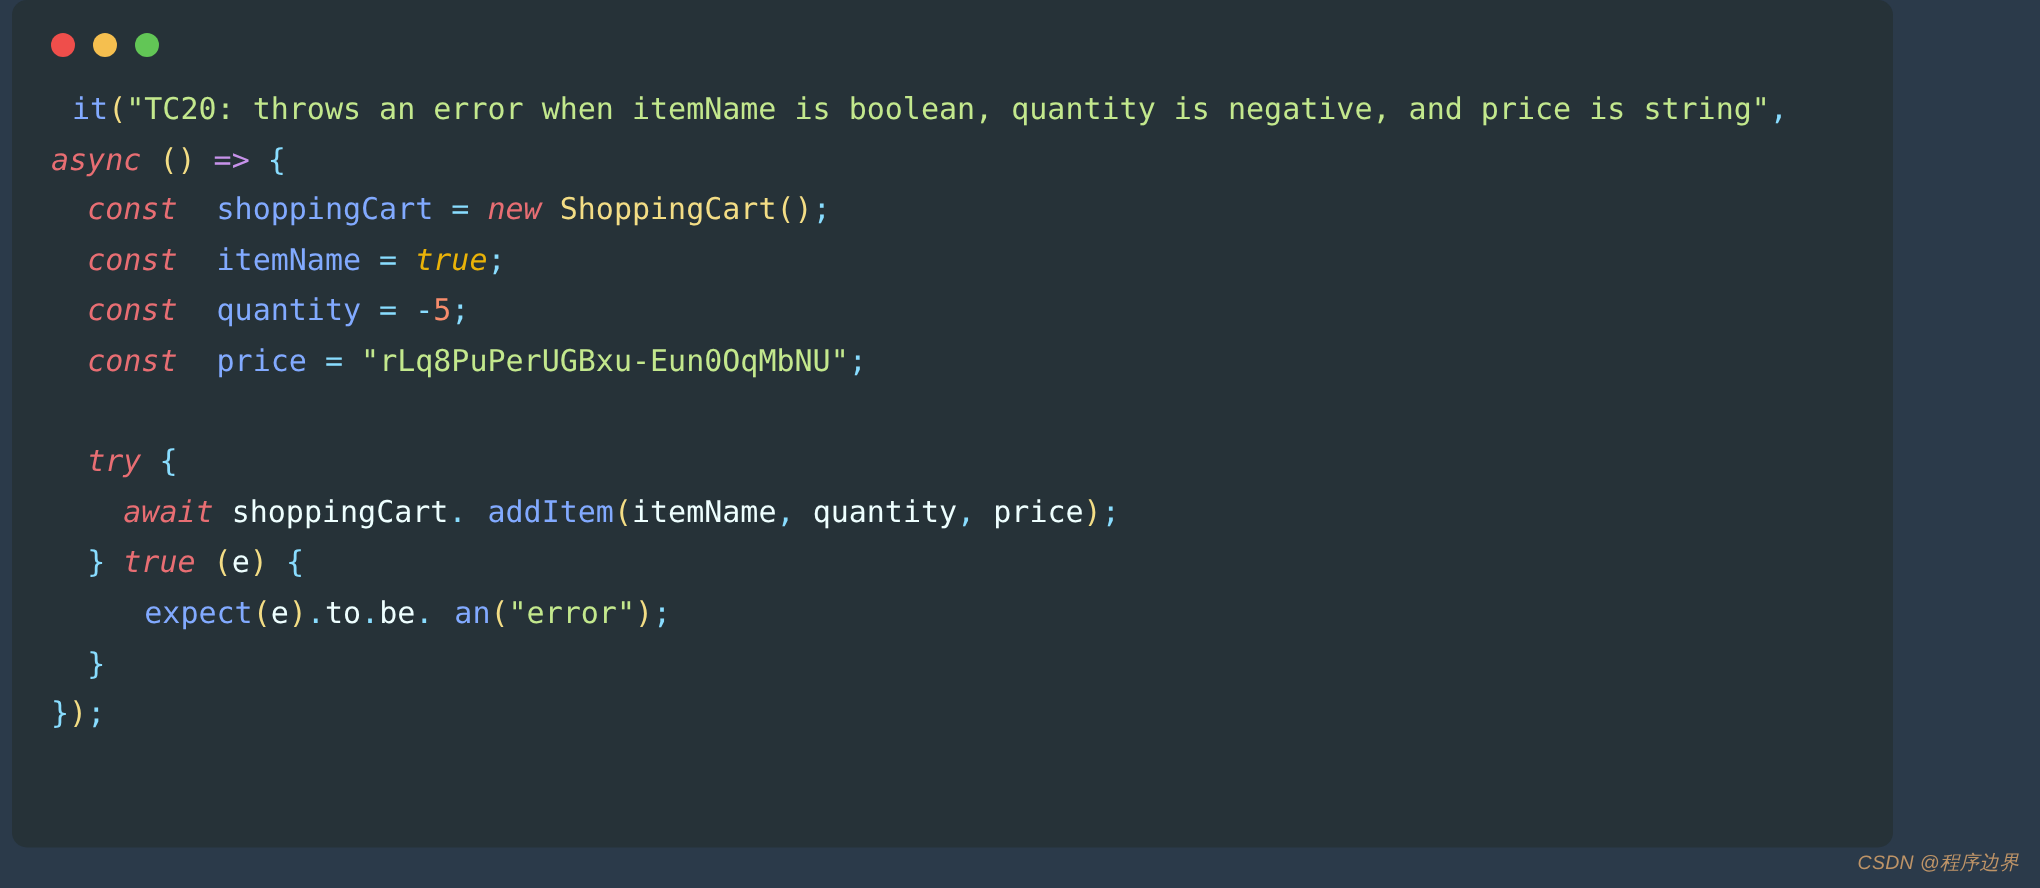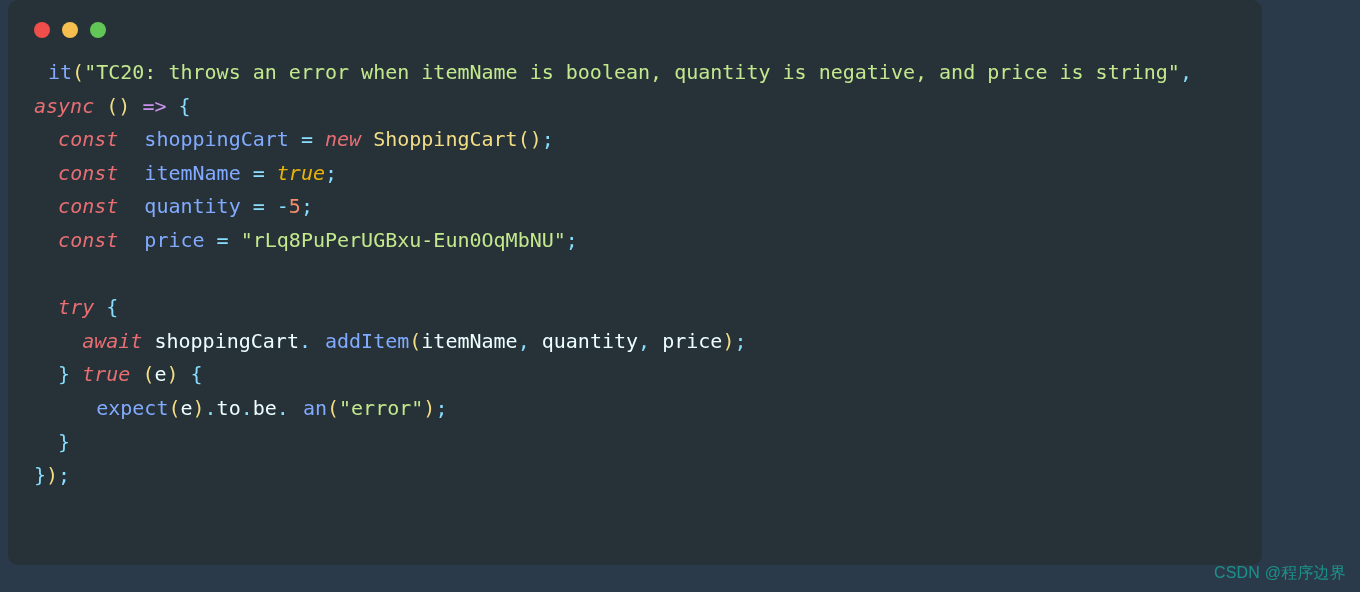--- a/index.html
+++ b/index.html
@@ -56,25 +56,26 @@
     .s-ident { color: #eeffff; }
     .s-class { color: #f3dd85; }
     .s-num { color: #f78c6c; }
     .s-bool { color: #eab308; font-style: italic; }
     .s-arrow { color: #c792ea; }
     .s-op { color: #89ddff; }
     .watermark {
       position: absolute;
       right: 14px;
       bottom: 6px;
-      font-size: 16px;
-      color: #14b8a6;
+      font-size: 13px;
+      color: #fdba74;
       font-family: sans-serif;
       opacity: 0.7;
       letter-spacing: 0.2px;
+      font-style: italic;
     }
   </style>
 </head>
 <body>
 
 <div class="window">
   <div class="traffic-lights">
     <div class="traffic-light red"></div>
     <div class="traffic-light yellow"></div>
     <div class="traffic-light green"></div>

